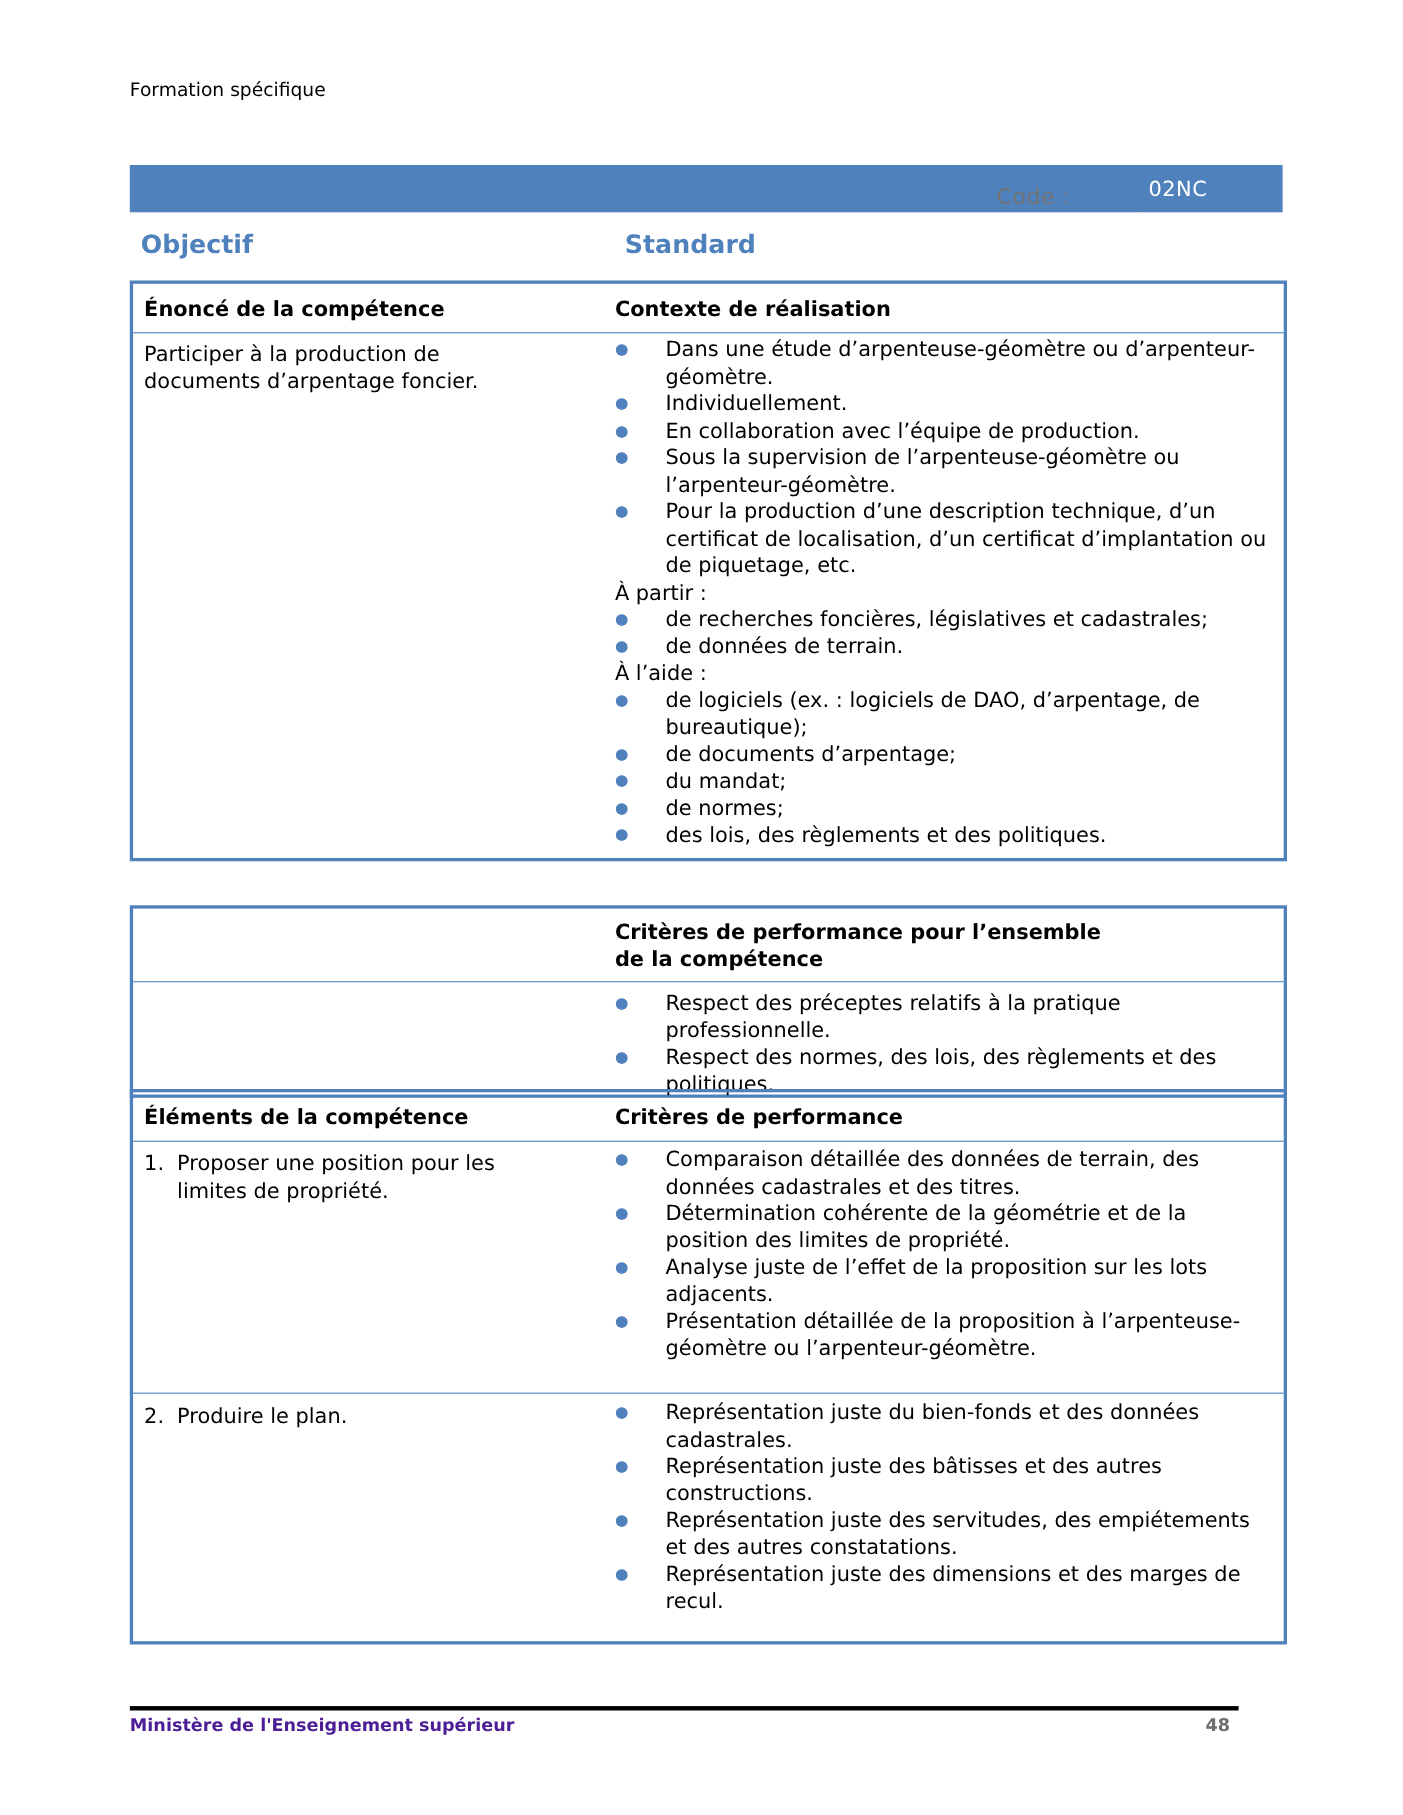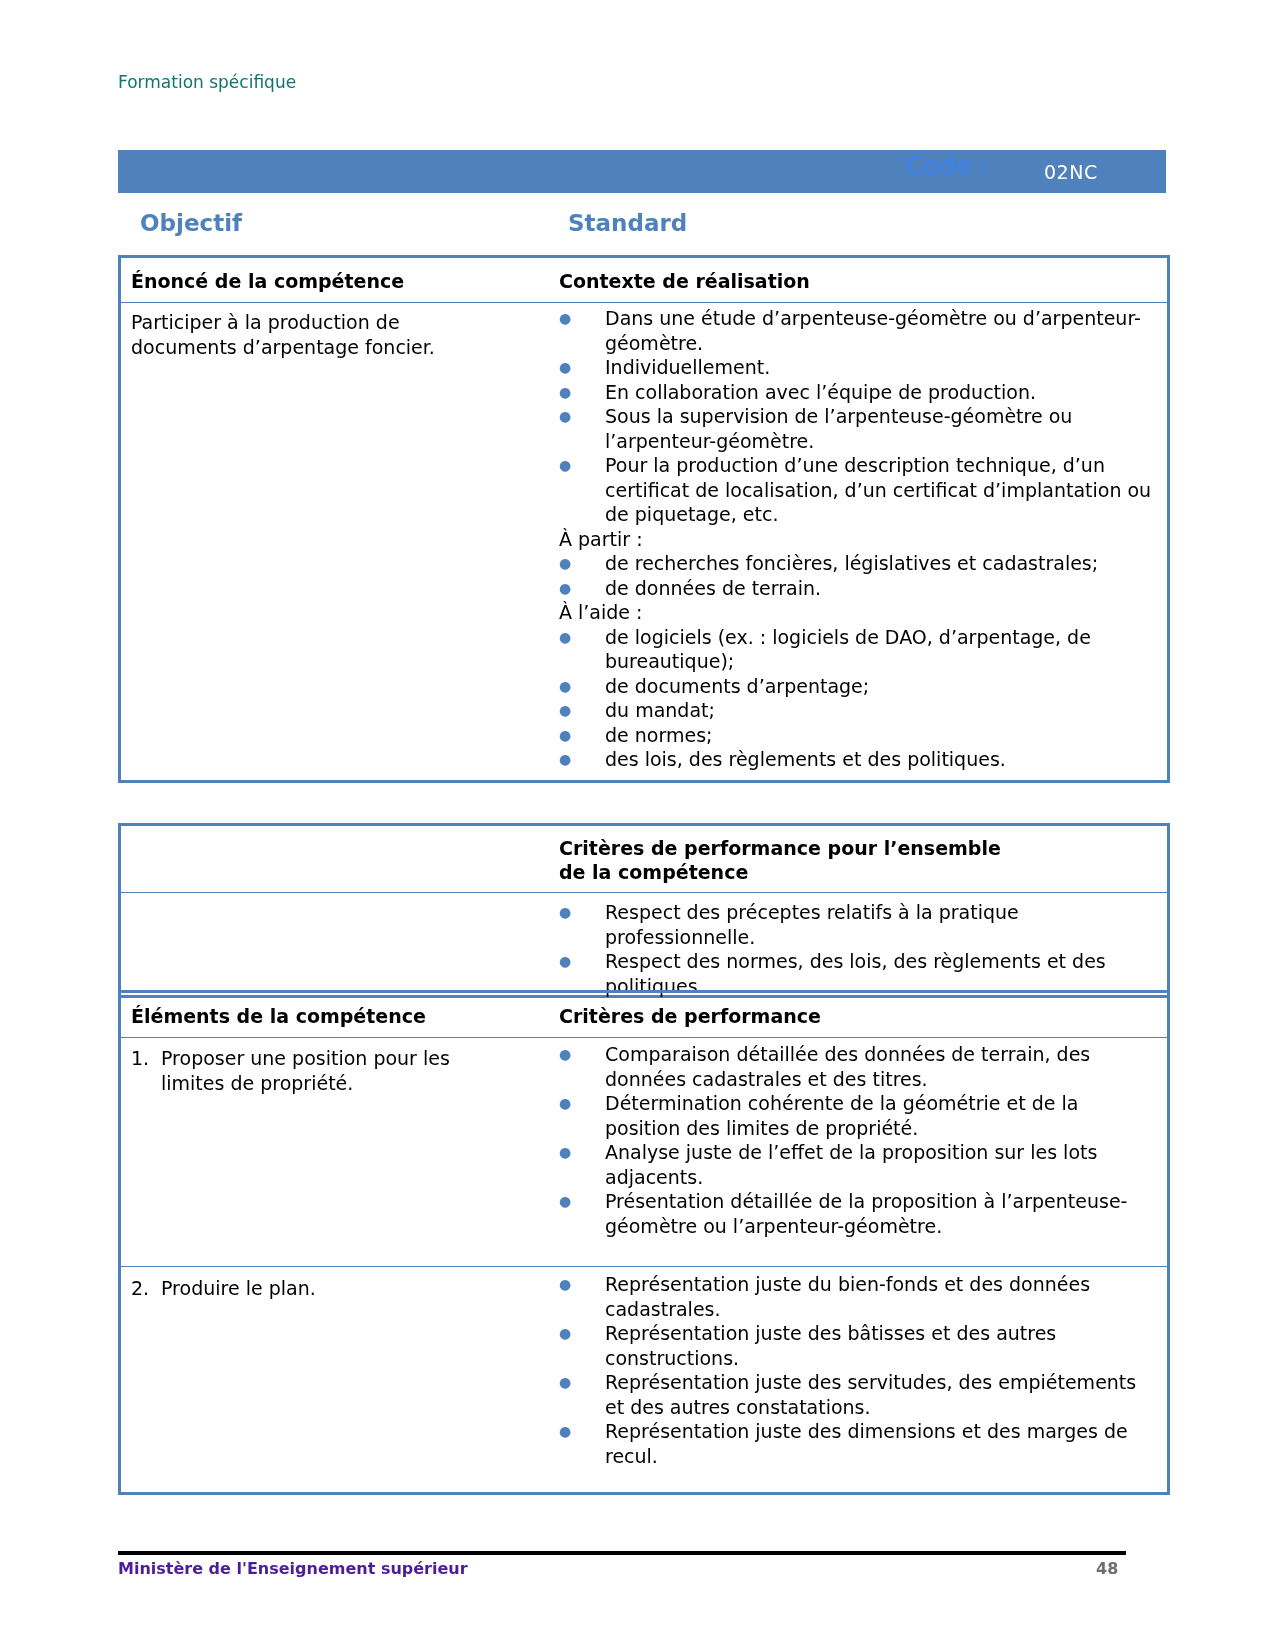--- a/index.html
+++ b/index.html
@@ -1,20 +1,20 @@
 <!DOCTYPE html>
 <html><head>
 <meta charset="utf-8">
 <style>
   html, body { margin:0; padding:0; background:#ffffff; }
   body { width:1275px; height:1650px; position:relative; overflow:hidden;
          font-family:"DejaVu Sans", sans-serif; color:#000; }
-  .running-head { position:absolute; left:118px; top:72px; font-size:17px; color:#0f766e; }
+  .running-head { position:absolute; left:118px; top:72px; font-size:17px; color:#000000; }
   .code-bar { position:absolute; left:118px; top:150px; width:1048px; height:43px; background:#4f81bd; }
-  .code-label { position:absolute; left:906px; top:151px; font-size:25px; color:#3b82f6; letter-spacing:0.5px; }
+  .code-label { position:absolute; left:906px; top:166px; font-size:20px; color:#737373; letter-spacing:0.5px; }
   .code-value { position:absolute; left:1044px; top:161px; font-size:19px; color:#ffffff; letter-spacing:0.5px; }
   .code-sep { position:absolute; left:1034px; top:193px; width:1px; height:2px; background:#ffffff; }
   .section-title { position:absolute; top:210px; font-size:23px; font-weight:bold; color:#4f81bd; }
   .t { position:absolute; left:118px; width:1052px; box-sizing:border-box; border:3px solid #4f81bd; }
   .hrow { position:absolute; left:0; right:0; border-bottom:1.5px solid #4f81bd; }
   .rowsep { position:absolute; left:0; right:0; border-top:1.5px solid #4f81bd; }
   .hcell { position:absolute; font-size:19px; font-weight:bold; line-height:24px; }
   .cell { position:absolute; font-size:19px; line-height:24.5px; }
   .lcol { left:10px; width:400px; }
   .rcol { left:438px; width:600px; }
@@ -31,21 +31,21 @@
 </head>
 <body>
 
 <div class="running-head">Formation spécifique</div>
 
 <div class="code-bar"></div>
 <div class="code-label">Code :</div>
 <div class="code-value">02NC</div>
 <div class="code-sep"></div>
 
-<div class="section-title" style="left:140px;text-align:center;">Objectif</div>
+<div class="section-title" style="left:128px;text-align:center;">Objectif</div>
 <div class="section-title" style="left:568px;">Standard</div>
 
 <div class="t" style="top:255px; height:528px;">
   <div class="hrow" style="top:0; height:44px;"></div>
   <div class="hcell lcol" style="top:11px;">Énoncé de la compétence</div>
   <div class="hcell rcol" style="top:11px;">Contexte de réalisation</div>
 
   <div class="cell lcol" style="top:52px; width:320px;">Participer à la production de documents d’arpentage foncier.</div>
 
   <div class="cell rcol" style="top:48px;">

